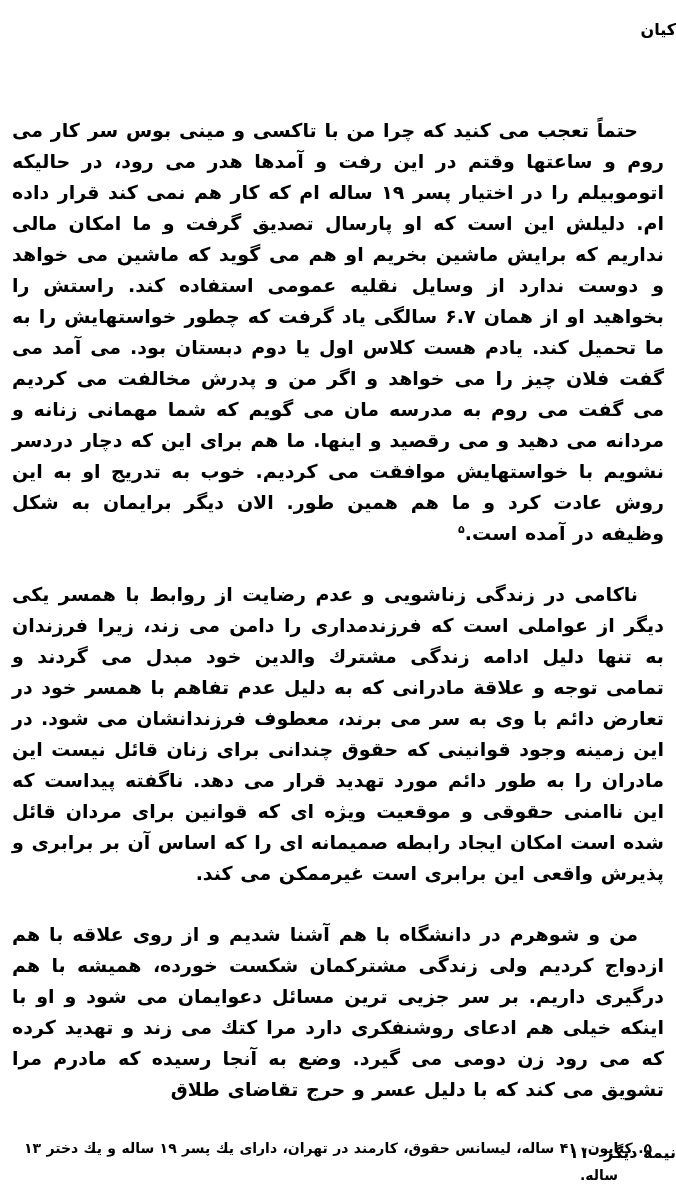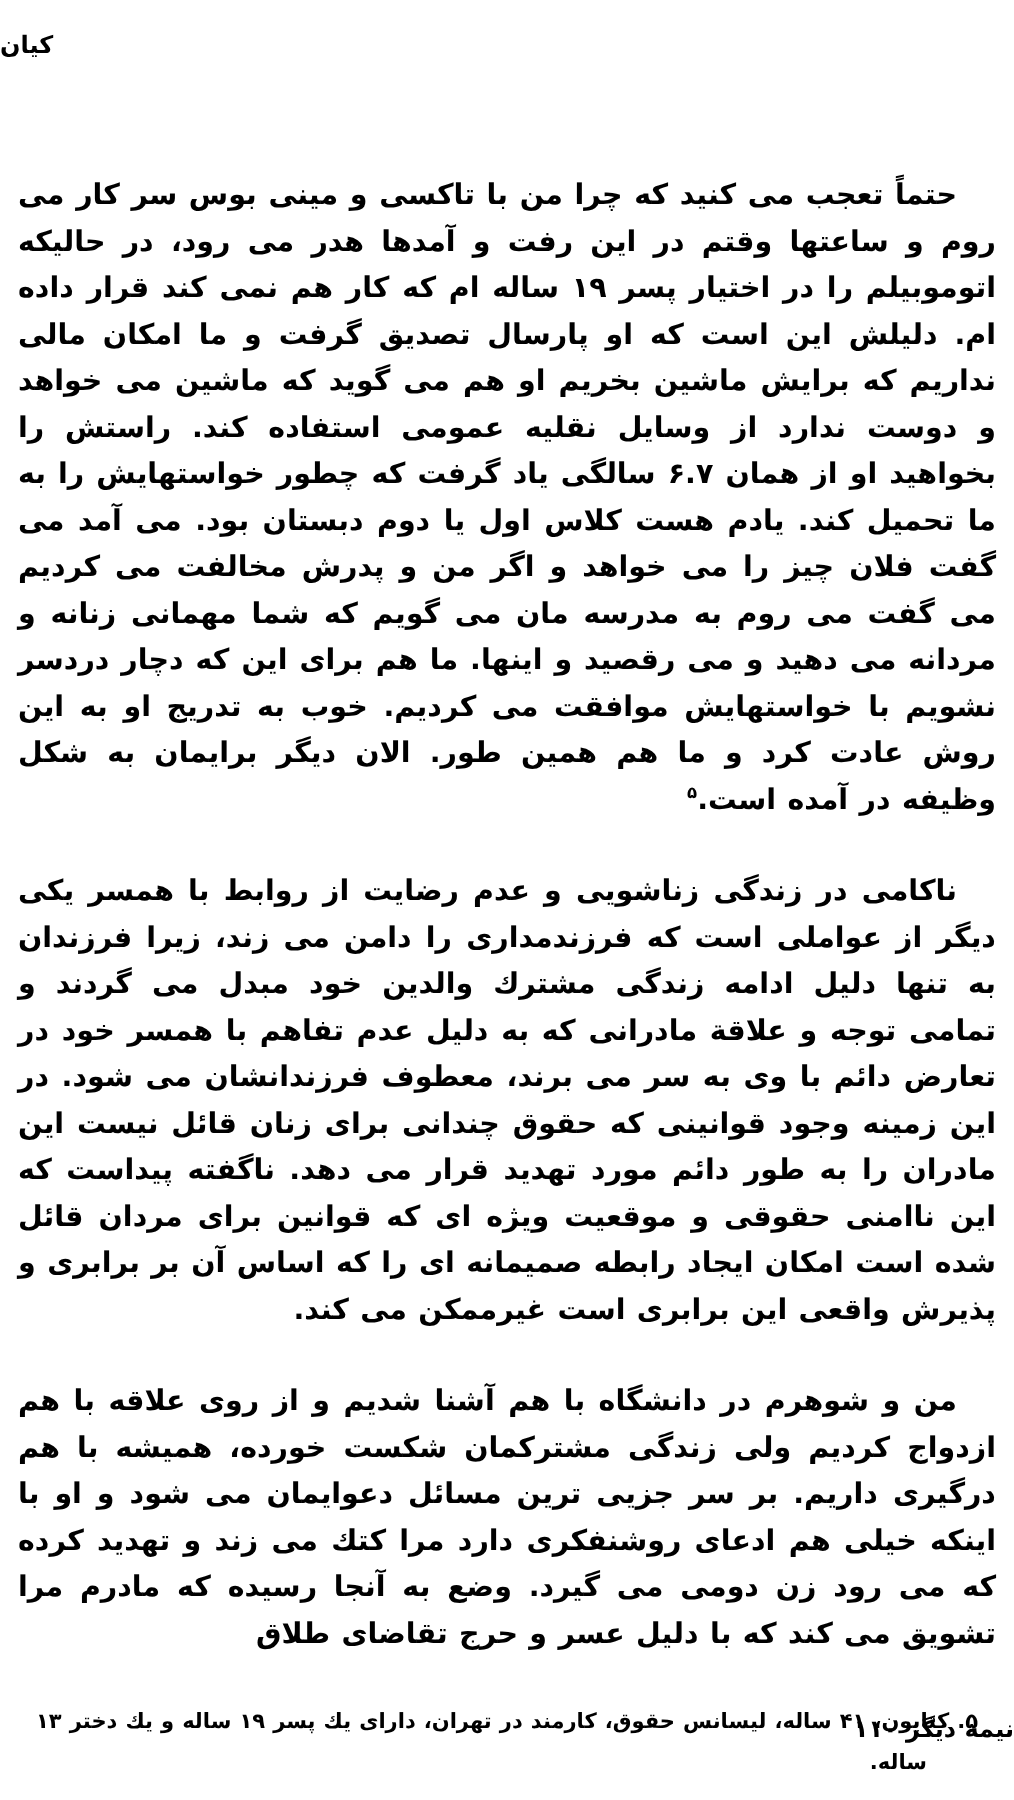--- a/index.html
+++ b/index.html
@@ -13,21 +13,21 @@
     height: 1200px;
     margin: 0 auto;
     background: #ffffff;
     color: #000000;
     font-family: "DejaVu Sans", sans-serif;
     direction: rtl;
     overflow: hidden;
     box-sizing: border-box;
   }
   .running-head {
-    text-align: left;
+    text-align: right;
     font-size: 16px;
     font-weight: 700;
     padding-top: 20px;
     letter-spacing: 0.5px;
   }
   .body-text {
     margin: 10px 12px;
     padding-top: 66px;
   }
   .body-text p {

